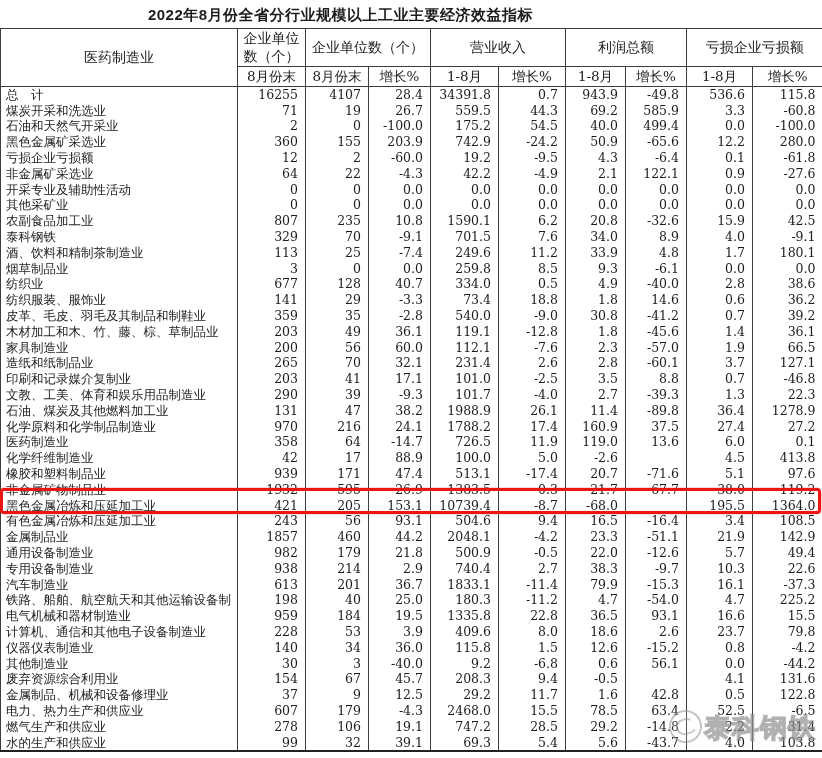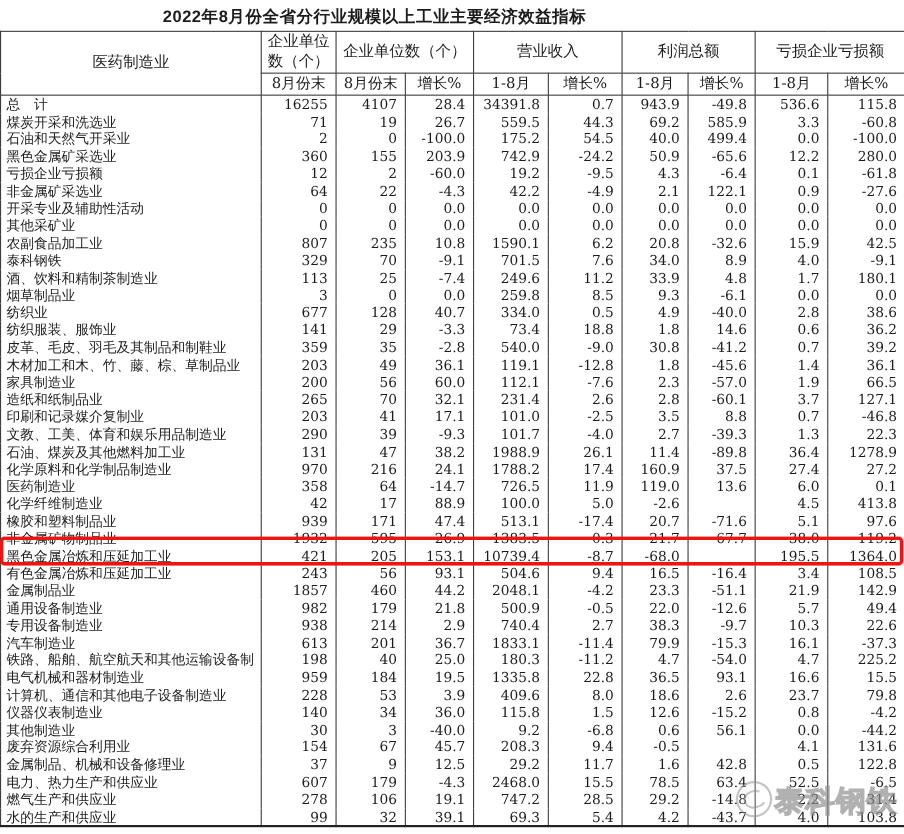--- a/index.html
+++ b/index.html
@@ -589,21 +589,21 @@
         <td class="num">2.2</td>
         <td class="num">31.4</td>
       </tr>
       <tr>
         <td class="name">水的生产和供应业</td>
         <td class="num">99</td>
         <td class="num">32</td>
         <td class="num">39.1</td>
         <td class="num">69.3</td>
         <td class="num">5.4</td>
-        <td class="num">4.2</td>
+        <td class="num">5.6</td>
         <td class="num">-43.7</td>
         <td class="num">4.0</td>
         <td class="num">103.8</td>
       </tr>
     </tbody>
 </table>
 
 <div class="highlight-box"></div>
 
 <div class="watermark">

